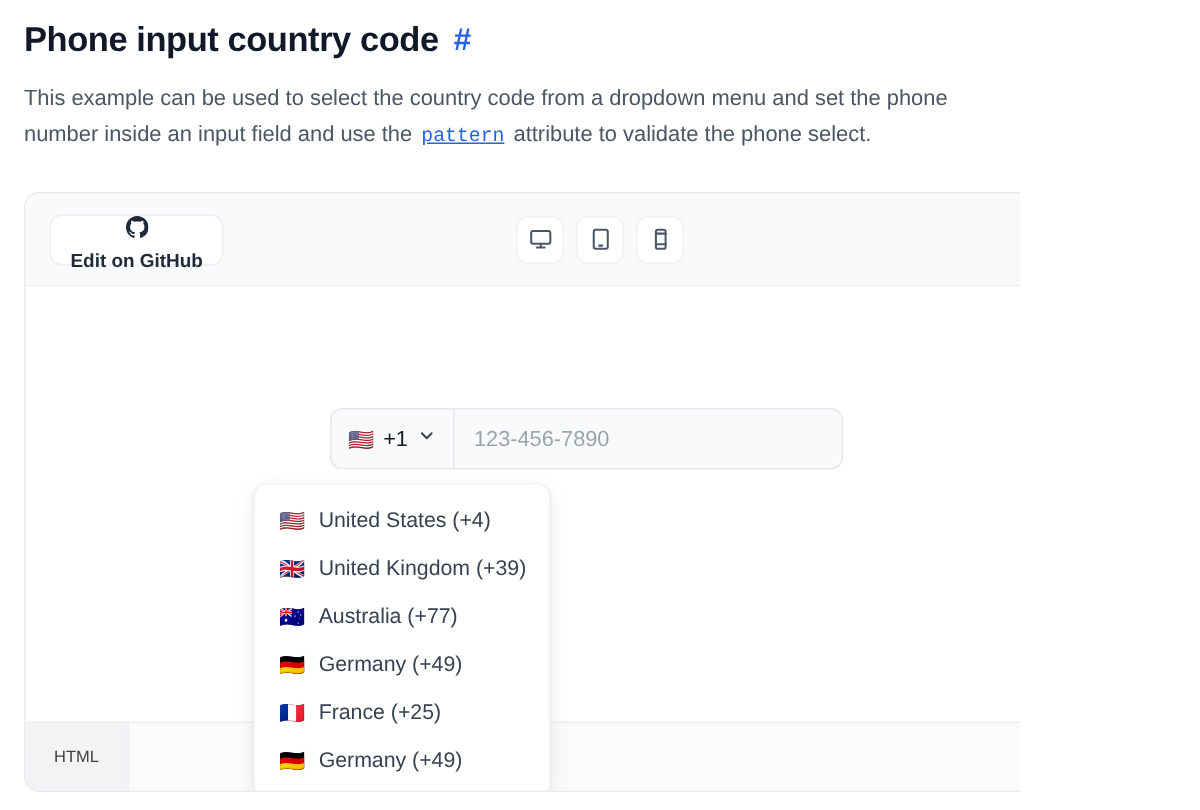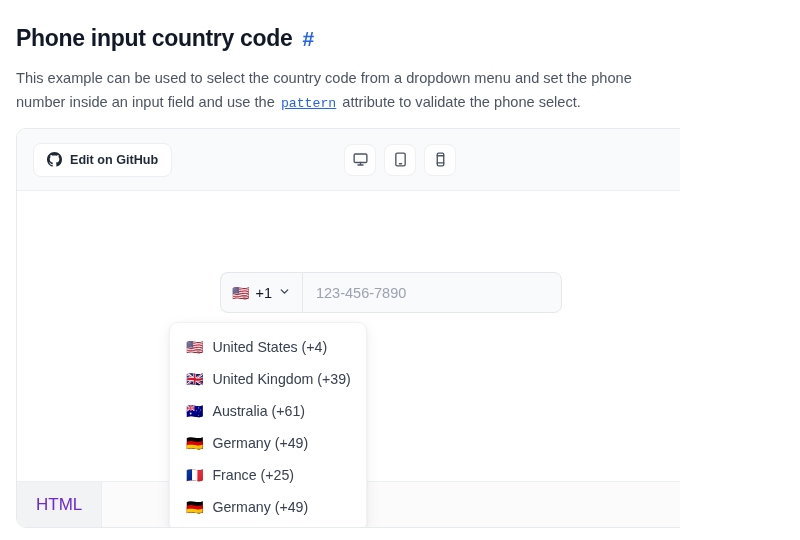--- a/index.html
+++ b/index.html
@@ -3,21 +3,21 @@
 <meta charset="utf-8">
 <style>
   * { box-sizing: border-box; }
   html, body {
     margin: 0; padding: 0;
     width: 800px; height: 540px;
     background: #ffffff;
     font-family: "Liberation Sans", sans-serif;
     -webkit-font-smoothing: antialiased;
   }
-  .page { width: 680px; height: 540px; position: relative; overflow: hidden; padding: 12px 16px; }
+  .page { width: 680px; height: 540px; position: relative; overflow: hidden; padding: 0 16px; }
 
   
   .title-row {
     display: flex; align-items: center; gap: 10px;
     padding-top: 12px;
   }
   .title {
     font-size: 23px; font-weight: bold; color: #111827;
     letter-spacing: -0.3px; margin: 0; line-height: 1.3;
   }
@@ -65,21 +65,21 @@
   }
   .tb-center > * { pointer-events: auto; }
   .tb-right { margin-left: auto; display: flex; align-items: center; gap: 8px; }
 
   .gh-btn {
     display: inline-flex; align-items: center; gap: 8px;
     height: 34px; padding: 0 13px;
     background: #ffffff; border: 1px solid #eceef1;
     border-radius: 8px;
     font-size: 12.6px; font-weight: bold; color: #1f2937;
-    cursor: pointer; white-space: nowrap;
+    cursor: pointer; white-space: nowrap; flex-direction: column;
   }
   .gh-btn svg { display: block; }
 
   .icon-btn {
     width: 32px; height: 32px;
     display: inline-flex; align-items: center; justify-content: center;
     background: #ffffff; border: 1px solid #f0f1f4;
     border-radius: 8px; cursor: pointer;
     color: #4b5563;
   }
@@ -153,21 +153,21 @@
     position: absolute;
     left: 0; right: 0; bottom: 0;
     height: 46px;
     border-top: 1px solid #eceef1;
     background: #fbfbfc;
     display: flex; align-items: stretch;
   }
   .code-tab {
     display: flex; align-items: center;
     padding: 0 19px;
-    font-size: 17px; color: #6d28d9;
+    font-size: 11px; color: #404040;
     background: #f2f3f5;
     border-right: 1px solid #eceef1;
     cursor: pointer;
   }
   .code-spacer { flex: 1; }
   .copy-btn {
     display: flex; align-items: center; gap: 7px;
     padding: 0 17px;
     border-left: 1px solid #eceef1;
     font-size: 13.2px; color: #374151;
@@ -261,21 +261,21 @@
         <div class="dd-item">
           <span class="dd-flag">🇺🇸</span>
           <span>United States (+4)</span>
         </div>
         <div class="dd-item">
           <span class="dd-flag">🇬🇧</span>
           <span>United Kingdom (+39)</span>
         </div>
         <div class="dd-item">
           <span class="dd-flag">🇦🇺</span>
-          <span>Australia (+61)</span>
+          <span>Australia (+77)</span>
         </div>
         <div class="dd-item">
           <span class="dd-flag">🇩🇪</span>
           <span>Germany (+49)</span>
         </div>
         <div class="dd-item">
           <span class="dd-flag">🇫🇷</span>
           <span>France (+25)</span>
         </div>
         <div class="dd-item">

